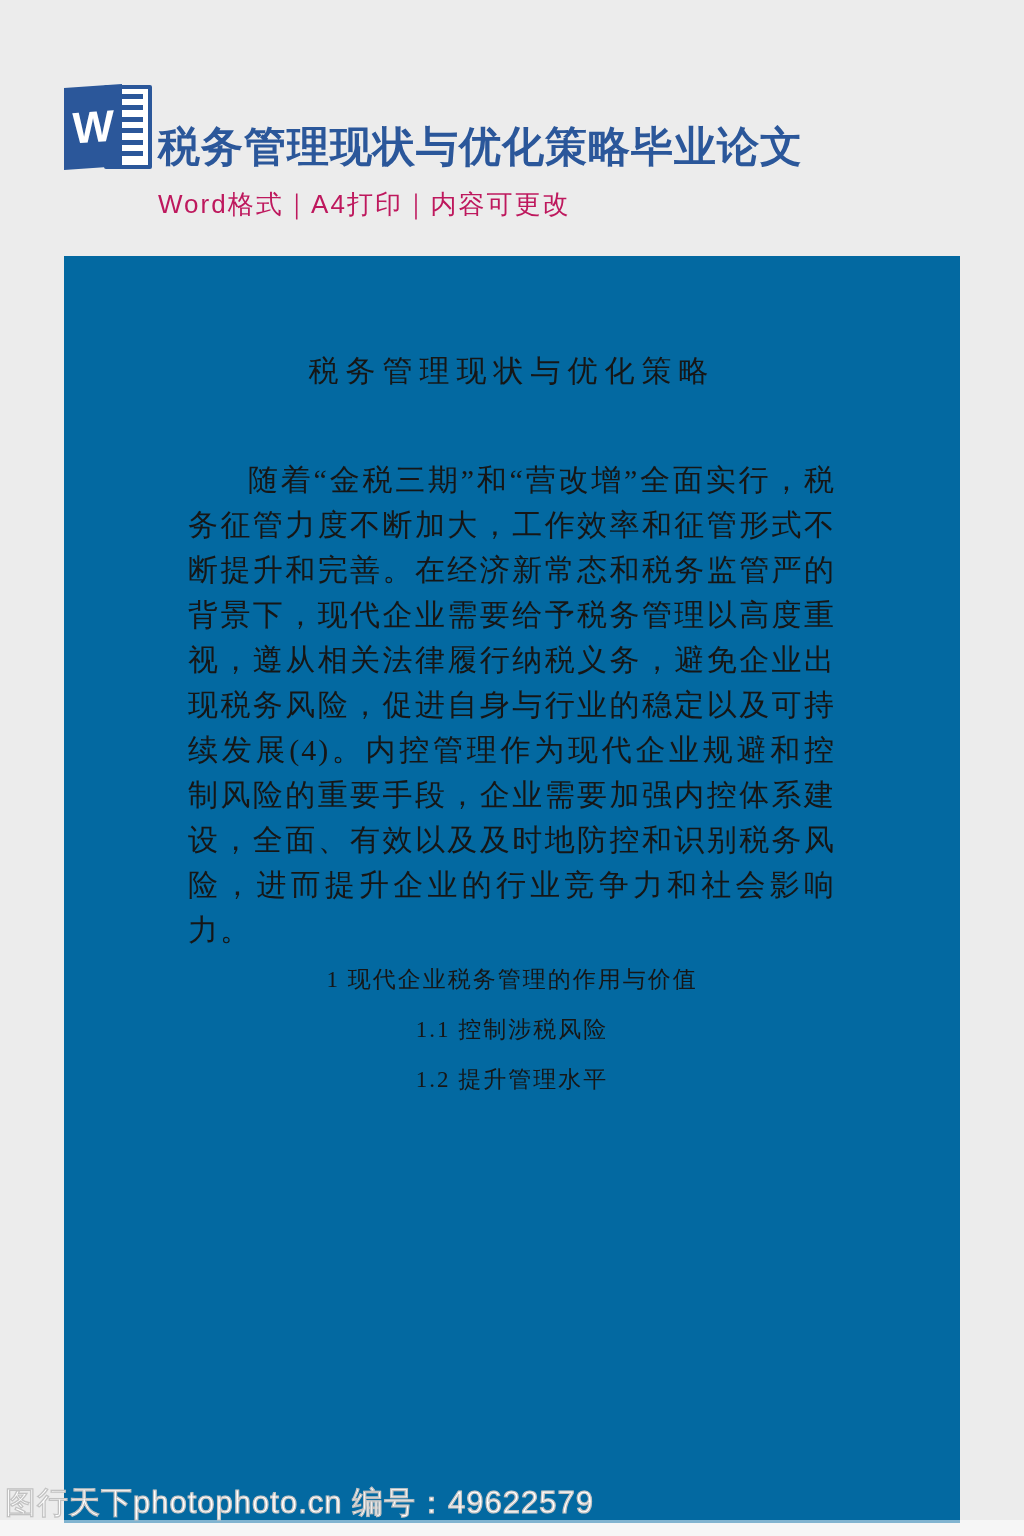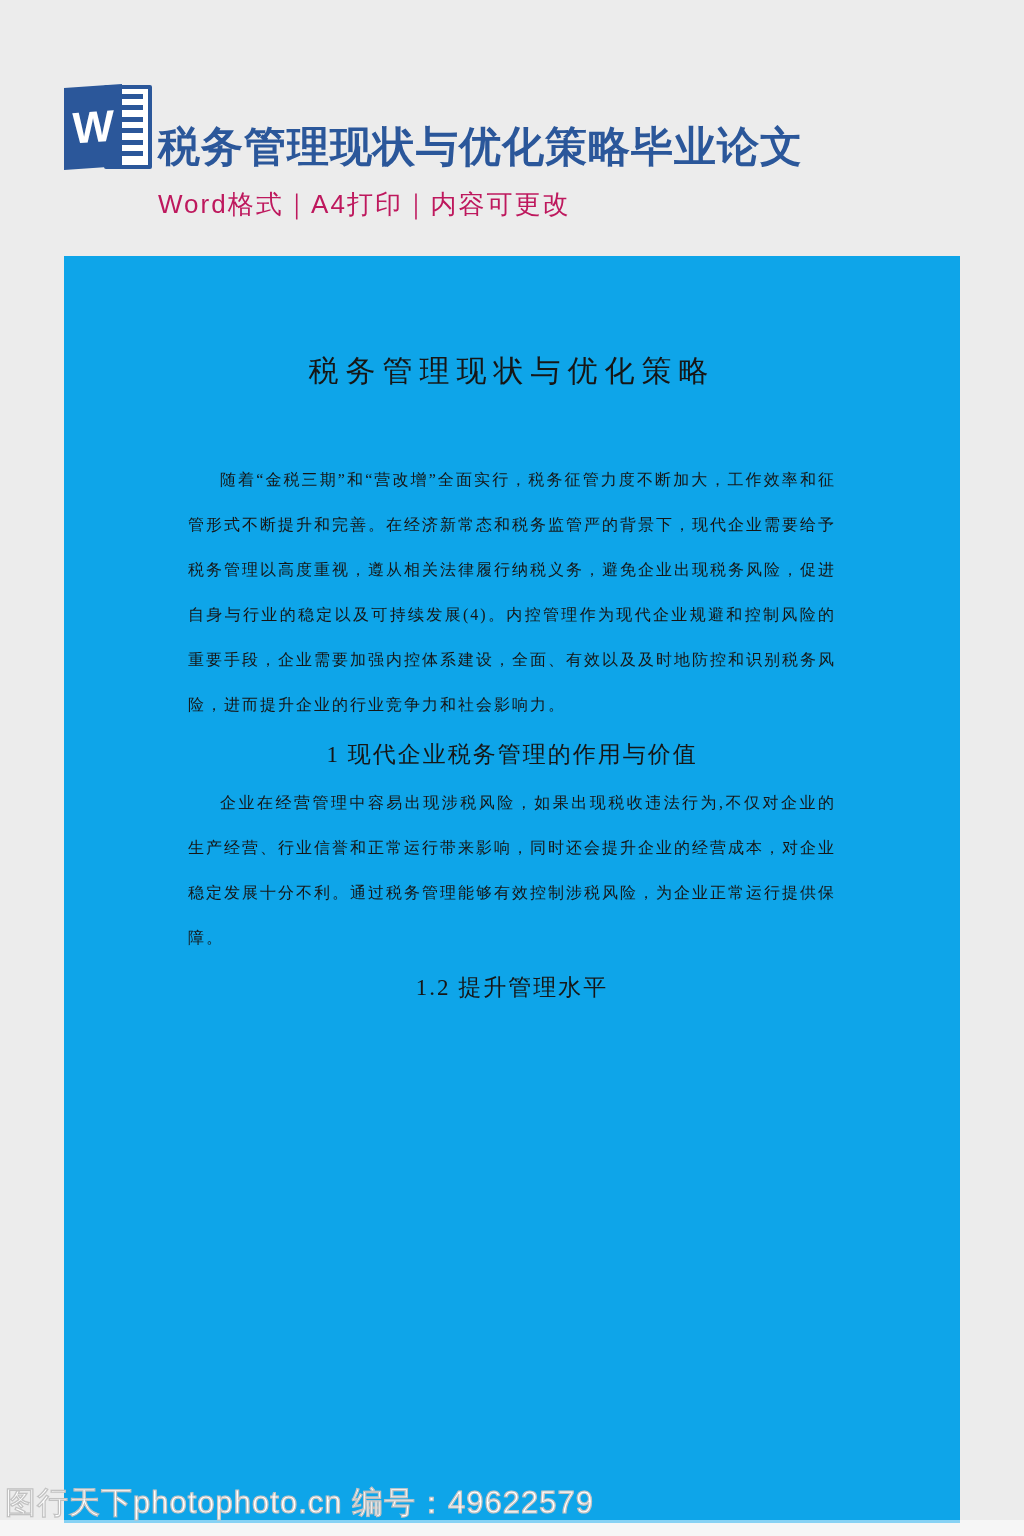--- a/index.html
+++ b/index.html
@@ -34,33 +34,33 @@
     margin:0;font-size:42px;font-weight:bold;color:#2b579a;
     letter-spacing:1px;line-height:1.15;
   }
   .header-subtitle{
     margin:16px 0 0;font-size:26px;color:#be185d;letter-spacing:2px;
   }
 
   
   .page{
     position:absolute;left:64px;top:256px;width:896px;height:1267px;
-    background:#0ea5e9;
+    background:#0369a1;
   }
   .page-inner{
     padding:92px 124px 0 124px;
     font-family:"Liberation Serif","DejaVu Serif",serif;
     color:#161616;
   }
   .doc-title{
     margin:0 0 64px 0;text-align:center;font-weight:normal;
     font-size:30px;letter-spacing:7px;line-height:45px;
   }
   .doc-para{
-    margin:0;font-size:16px;line-height:45px;letter-spacing:2px;
+    margin:0;font-size:30px;line-height:45px;letter-spacing:2px;
     text-align:justify;text-indent:2em;
   }
   .doc-heading{
     margin:5px 0 3px 0;font-size:23px;line-height:45px;letter-spacing:2px;
     font-weight:normal;text-align:center;
   }
 
   
   .bottom-strip{
     position:absolute;left:0;bottom:0;width:1024px;height:16px;
@@ -90,19 +90,19 @@
     <h1 class="header-title">税务管理现状与优化策略毕业论文</h1>
     <div class="header-subtitle">Word格式｜A4打印｜内容可更改</div>
   </div>
 </div>
 
 <div class="page">
   <div class="page-inner">
     <h2 class="doc-title">税务管理现状与优化策略</h2>
     <p class="doc-para">随着“金税三期”和“营改增”全面实行，税务征管力度不断加大，工作效率和征管形式不断提升和完善。在经济新常态和税务监管严的背景下，现代企业需要给予税务管理以高度重视，遵从相关法律履行纳税义务，避免企业出现税务风险，促进自身与行业的稳定以及可持续发展(4)。内控管理作为现代企业规避和控制风险的重要手段，企业需要加强内控体系建设，全面、有效以及及时地防控和识别税务风险，进而提升企业的行业竞争力和社会影响力。</p>
     <h3 class="doc-heading">1 现代企业税务管理的作用与价值</h3>
-    <p class="doc-para">企业在经营管理中容易出现涉税风险，如果出现税收违法行为,不仅对企业的生产经营、行业信誉和正常运行带来影响，同时还会提升企业的经营成本，对企业稳定发展十分不利。通过税务管理能够有效控制涉税风险，为企业正常运行提供保障。</p>
+    <h3 class="doc-heading">1.1 控制涉税风险</h3>
     <h3 class="doc-heading">1.2 提升管理水平</h3>
   </div>
 </div>
 
 <div class="bottom-strip"></div>
 <div class="watermark">图行天下photophoto.cn 编号：49622579</div>
 
 </body></html>

